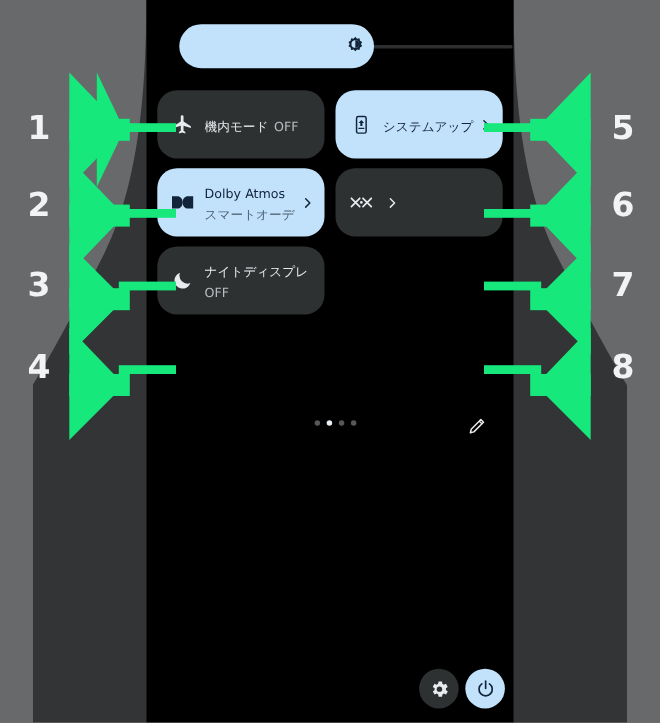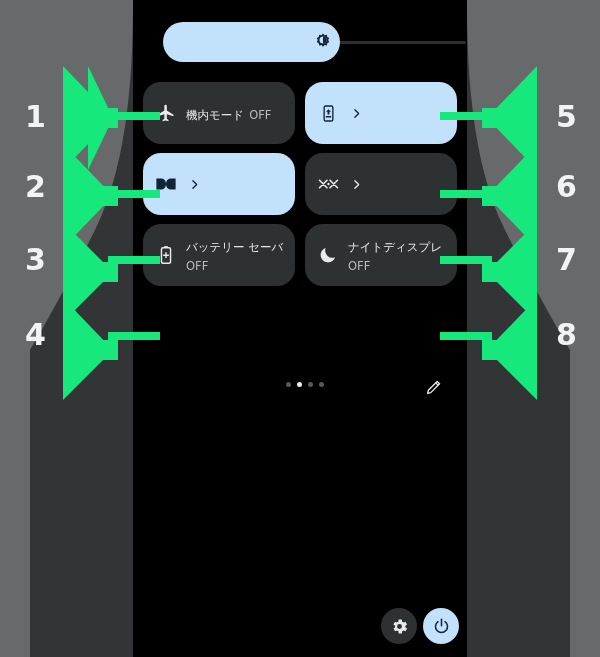--- a/index.html
+++ b/index.html
@@ -242,31 +242,38 @@
         </span>
       </div>
 
       <div class="tile active single">
         <span class="tile-icon">
           <svg width="19" height="19" viewBox="0 0 24 24">
             <rect x="6.5" y="2.5" width="11" height="19" rx="2" fill="none" stroke="#11243a" stroke-width="1.7"></rect>
             <path fill="#11243a" d="M12 6.5l3.2 3.4h-2v3.3h-2.4V9.9h-2zM8.6 15.3h6.8v1.6H8.6z"></path>
           </svg>
         </span>
+        <span class="tile-text">
+          <span class="tile-title">システムアップ</span>
+        </span>
         <svg class="tile-chevron" viewBox="0 0 24 24">
             <path fill="none" stroke="#11243a" stroke-width="2.4" stroke-linecap="round" stroke-linejoin="round" d="M9 5l7 7-7 7"></path>
           </svg>
       </div>
 
       <div class="tile active">
         <span class="tile-icon">
           <svg width="22" height="16" viewBox="0 0 32 20">
             <path fill="#11243a" d="M2 2h7c3.9 0 7 3.1 7 8s-3.1 8-7 8H2z"></path>
             <path fill="#11243a" d="M30 2h-7c-3.9 0-7 3.1-7 8s3.1 8 7 8h7z"></path>
           </svg>
+        </span>
+        <span class="tile-text">
+          <span class="tile-title">Dolby Atmos</span>
+          <span class="tile-sub">スマートオーデ</span>
         </span>
         <svg class="tile-chevron" viewBox="0 0 24 24">
             <path fill="none" stroke="#11243a" stroke-width="2.4" stroke-linecap="round" stroke-linejoin="round" d="M9 5l7 7-7 7"></path>
           </svg>
       </div>
 
 
       <div class="tile single">
         <span class="tile-icon">
           <svg width="21" height="14" viewBox="0 0 28 18">
@@ -274,33 +281,20 @@
             <path fill="none" stroke="#e8eaed" stroke-width="2.1" stroke-linecap="round" d="M16 4 L26 14 M16 14 L26 4"></path>
             <circle cx="14" cy="9" r="1.6" fill="#e8eaed"></circle>
           </svg>
         </span>
         <svg class="tile-chevron" viewBox="0 0 24 24">
             <path fill="none" stroke="#e8eaed" stroke-width="2.4" stroke-linecap="round" stroke-linejoin="round" d="M9 5l7 7-7 7"></path>
           </svg>
       </div>
 
 
-      <div class="tile">
-        <span class="tile-icon">
-          <svg width="16" height="20" viewBox="0 0 16 22">
-            <rect x="3" y="3" width="10" height="17" rx="1.6" fill="none" stroke="#e8eaed" stroke-width="1.6"></rect>
-            <rect x="6" y="1.2" width="4" height="2" fill="#e8eaed"></rect>
-            <path fill="#e8eaed" d="M7.2 8h1.6v2.4h2.4v1.6H8.8v2.4H7.2v-2.4H4.8v-1.6h2.4z"></path>
-          </svg>
-        </span>
-        <span class="tile-text">
-          <span class="tile-title">バッテリー セーバ</span>
-          <span class="tile-sub">OFF</span>
-        </span>
-      </div>
 
       <div class="tile">
         <span class="tile-icon">
           <svg width="20" height="20" viewBox="0 0 24 24">
               <path fill="#e8eaed" d="M20.5 14.8A8.8 8.8 0 0 1 9.2 3.5 8.9 8.9 0 1 0 20.5 14.8z"></path>
             </svg>
         </span>
         <span class="tile-text">
           <span class="tile-title">ナイトディスプレ</span>
           <span class="tile-sub">OFF</span>

